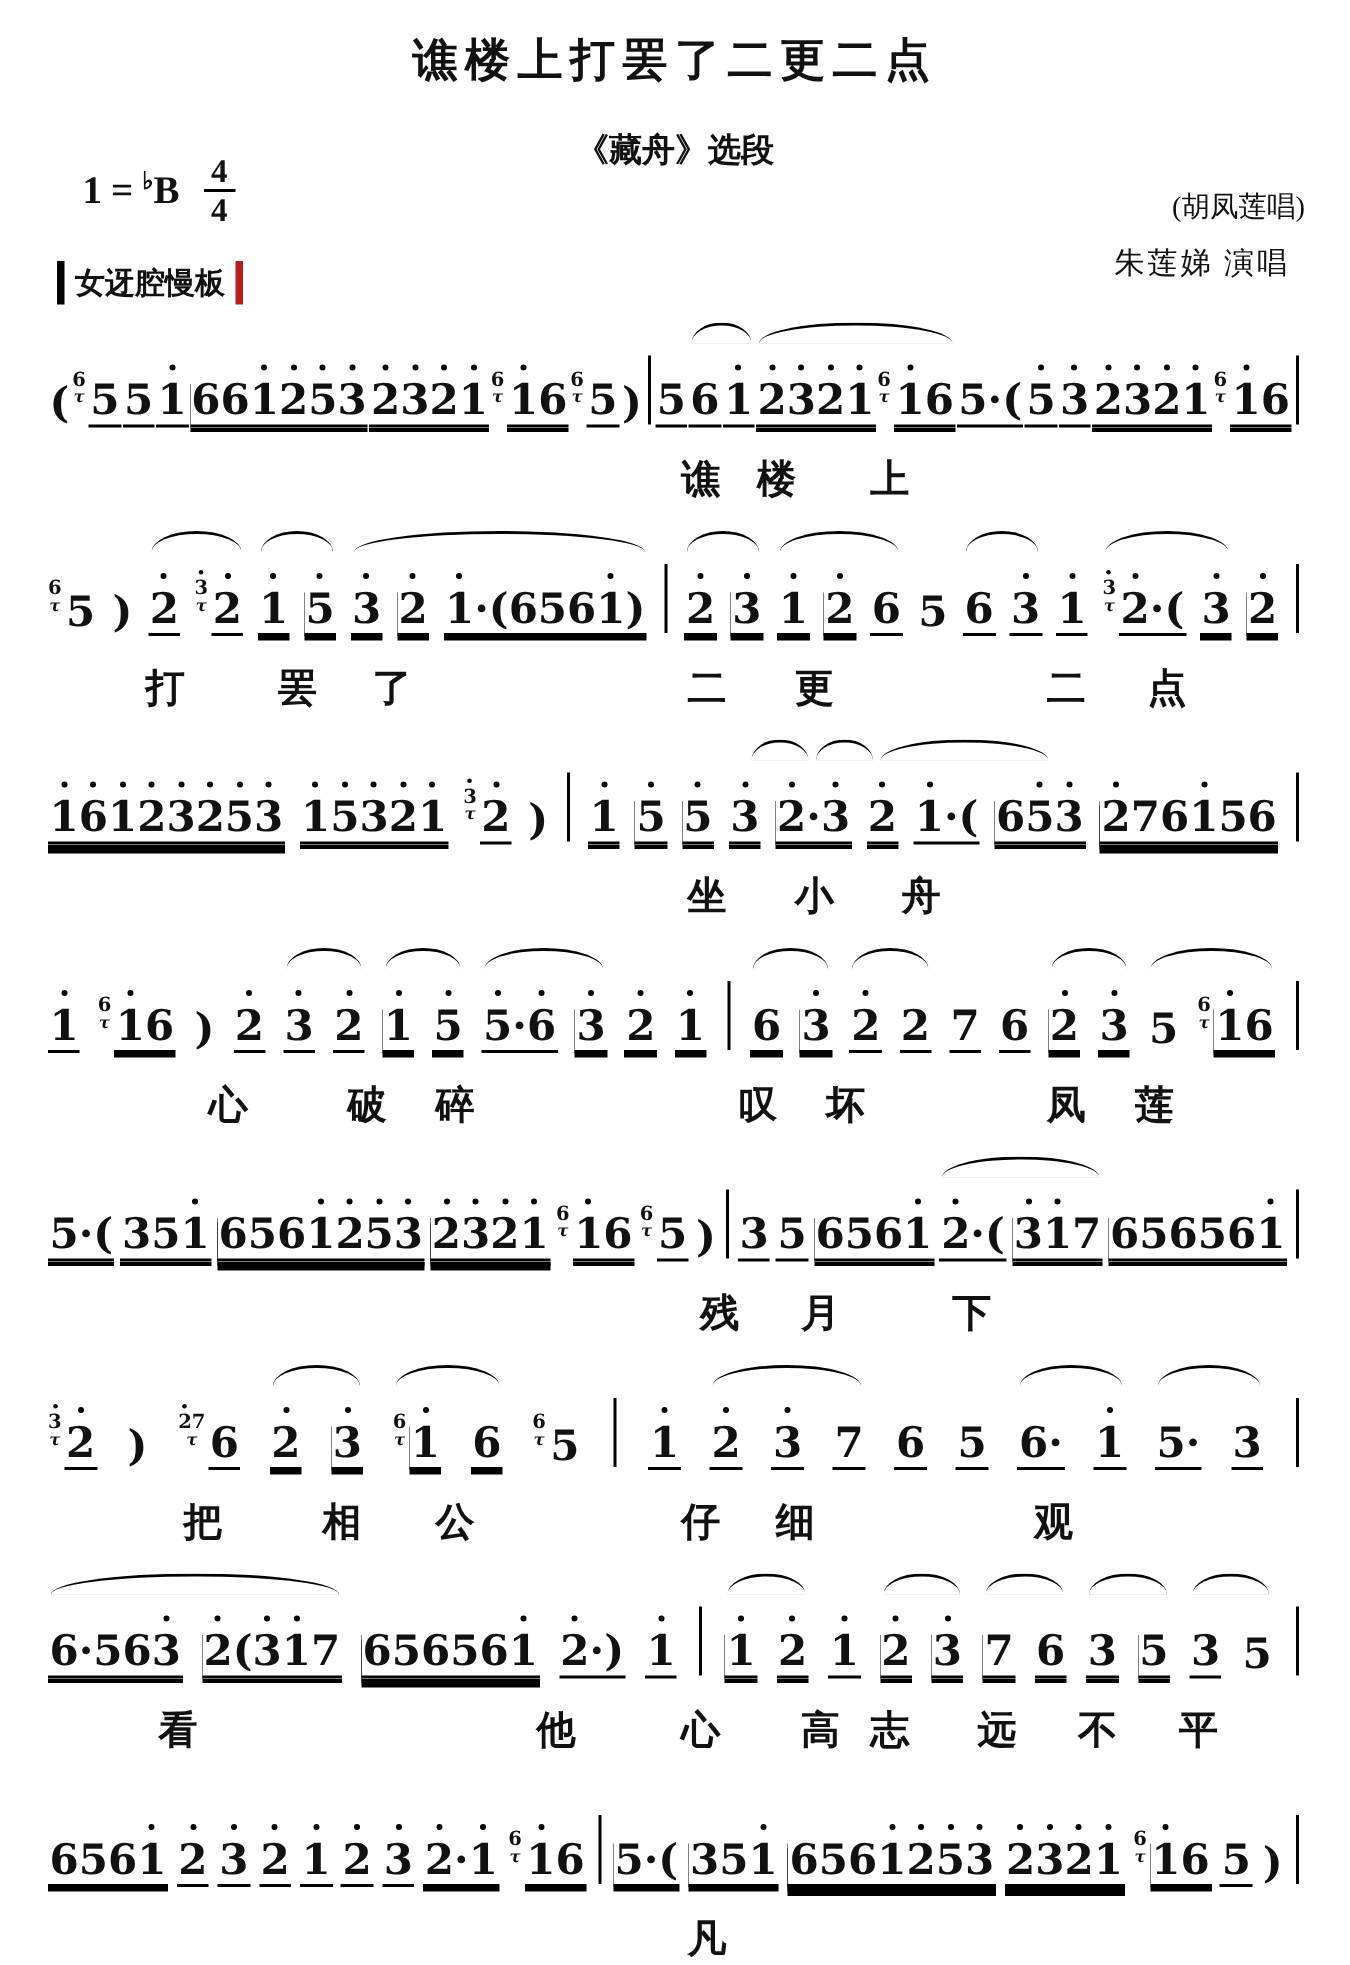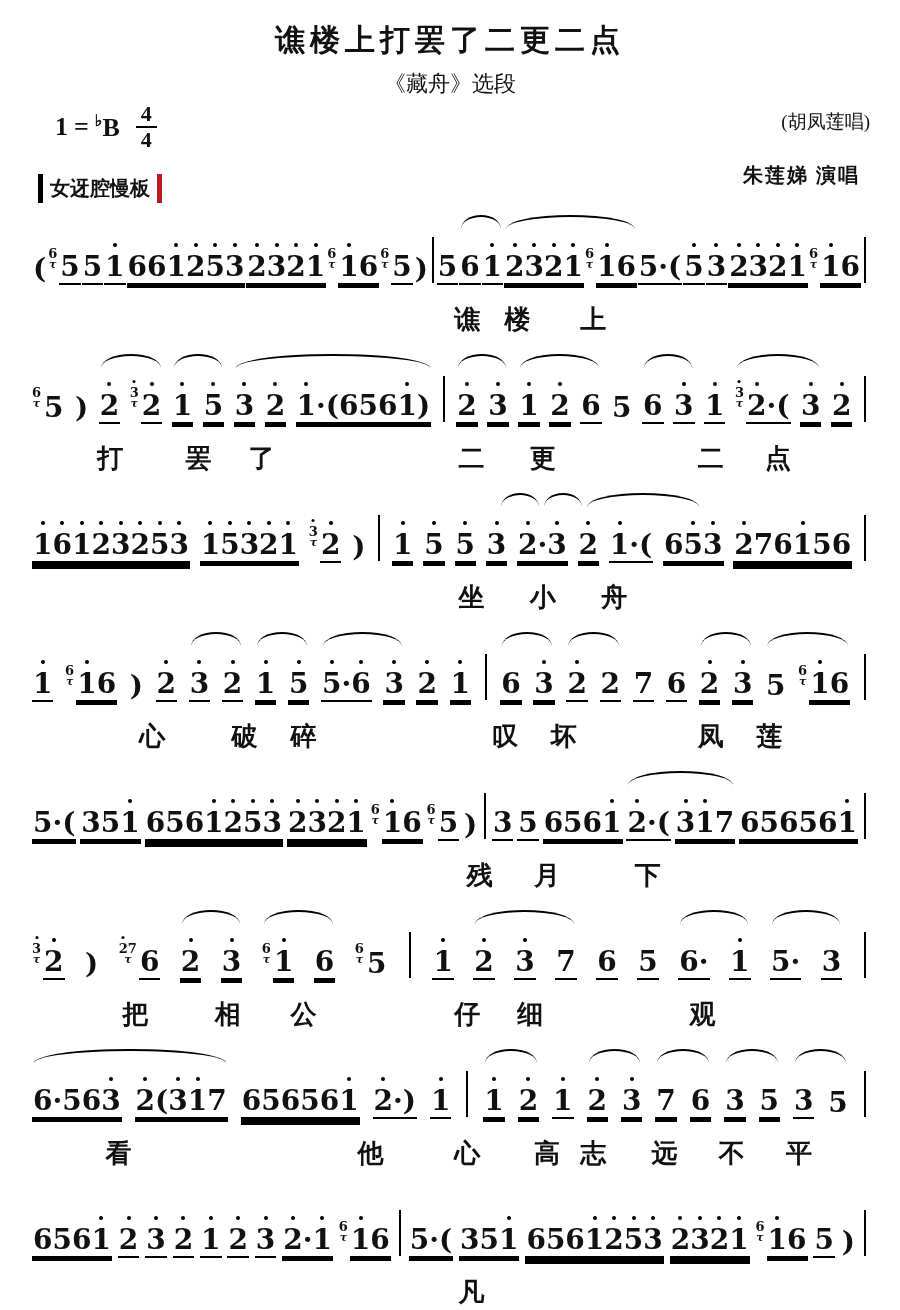--- a/index.html
+++ b/index.html
@@ -2,28 +2,28 @@
 <html><head>
 <meta charset="utf-8">
 <style>
   * { margin:0; padding:0; box-sizing:border-box; }
   body { background:#e8e8e8; font-family:"Liberation Serif", serif; color:#111; }
   .page { width:900px; min-height:1310px; margin:0 auto; background:#fff; padding:10px 30px 0 30px; position:relative; }
 
   
   .header { position:relative; height:200px; }
   .title { text-align:center; font-size:30px; font-weight:bold; letter-spacing:5px; padding-top:10px; }
-  .subtitle { text-align:center; font-size:22px; font-weight:normal; margin-top:8px; }
+  .subtitle { text-align:center; font-size:22px; font-weight:bold; margin-top:24px; }
   .singer-note { text-align:right; font-size:19px; margin-top:10px; }
   .keysig { position:absolute; left:25px; top:92px; font-size:26px; font-weight:bold; display:flex; align-items:center; gap:6px; }
   .keysig sup { font-size:16px; }
   .frac { display:inline-block; text-align:center; font-size:22px; line-height:1.05; margin-left:10px; }
   .frac .num { display:block; border-bottom:2px solid #000; padding:0 5px 1px; }
   .frac .den { display:block; }
-  .performer { position:absolute; right:10px; top:152px; font-size:20px; font-weight:bold; letter-spacing:2px; }
+  .performer { position:absolute; right:10px; top:152px; font-size:20px; font-weight:normal; letter-spacing:2px; }
   .tempo { position:absolute; left:8px; top:164px; font-size:20px; font-weight:bold; border-left:5px solid #000; border-right:5px solid #b91c1c; padding:1px 7px; }
 
   
   .system { margin-bottom:5px; }
   .staff { position:relative; display:flex; align-items:flex-end; justify-content:space-between; padding:27px 2px 15px 2px; }
   .note { display:inline-flex; align-items:flex-end; }
   .main { font-family:"DejaVu Serif", serif; font-weight:bold; font-size:28px; line-height:1; display:inline-block; padding:0 1px 2px 1px; white-space:nowrap; }
   .u1 { border-bottom:2px solid #000; }
   .u2 { border-bottom:2px solid #000; box-shadow:0 3px 0 #000; }
   .u3 { border-bottom:2px solid #000; box-shadow:0 3px 0 #000, 0 6px 0 #000; }

